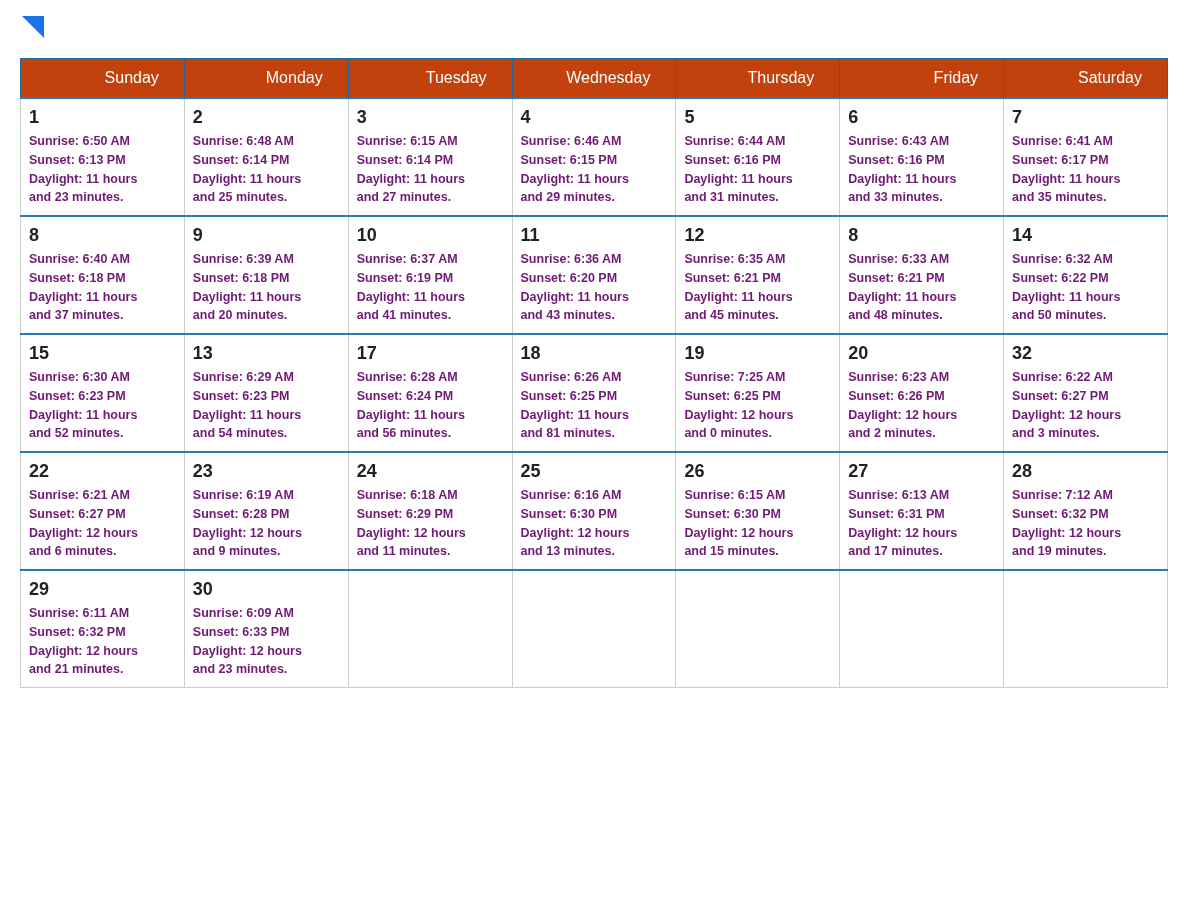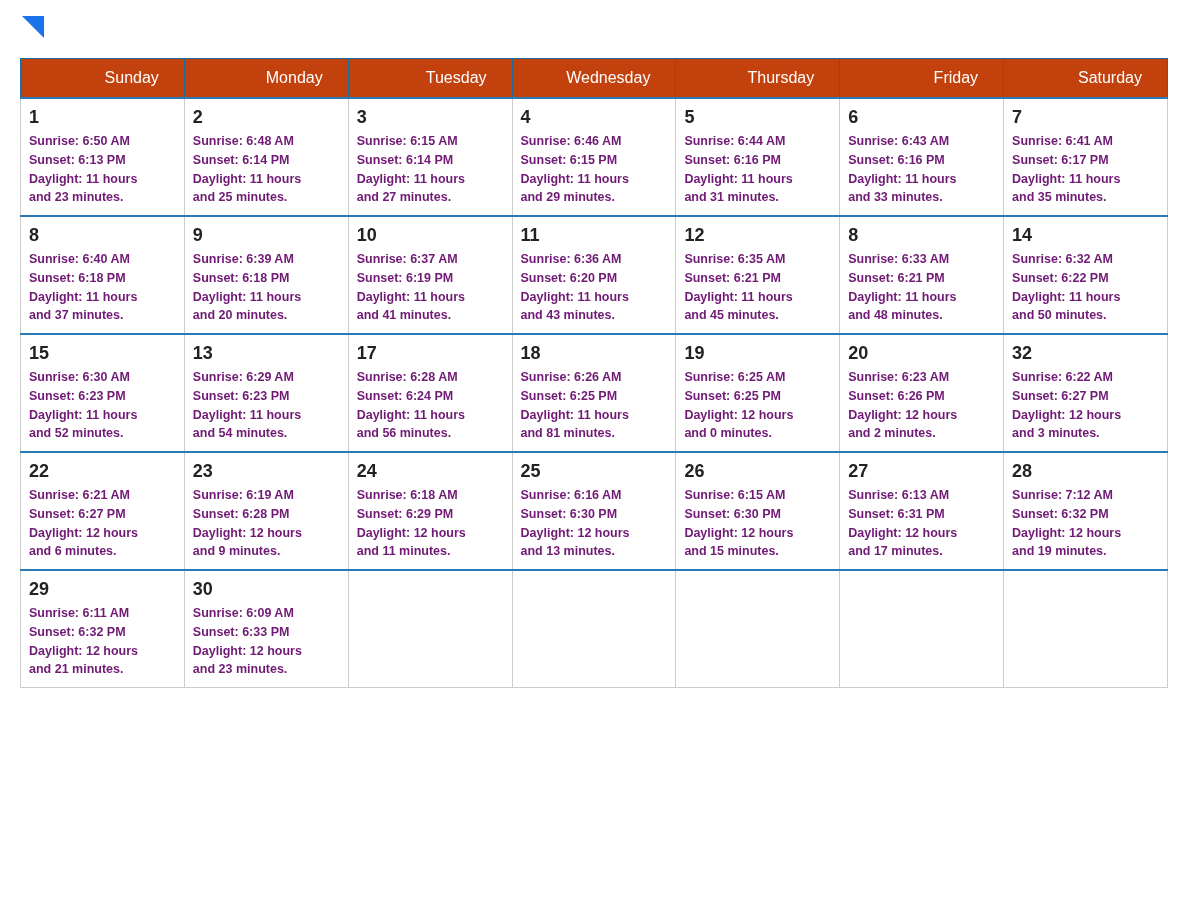--- a/index.html
+++ b/index.html
@@ -288,21 +288,21 @@
         <div class="day-info">
         <span>Sunrise: 6:26 AM</span><br>
         <span>Sunset: 6:25 PM</span><br>
         <span>Daylight: 11 hours</span><br>
         <span>and 81 minutes.</span>
       </div>
       </td>
         <td>
         <span class="day-num">19</span>
         <div class="day-info">
-        <span>Sunrise: 6:25 AM</span><br>
+        <span>Sunrise: 7:25 AM</span><br>
         <span>Sunset: 6:25 PM</span><br>
         <span>Daylight: 12 hours</span><br>
         <span>and 0 minutes.</span>
       </div>
       </td>
         <td>
         <span class="day-num">20</span>
         <div class="day-info">
         <span>Sunrise: 6:23 AM</span><br>
         <span>Sunset: 6:26 PM</span><br>

